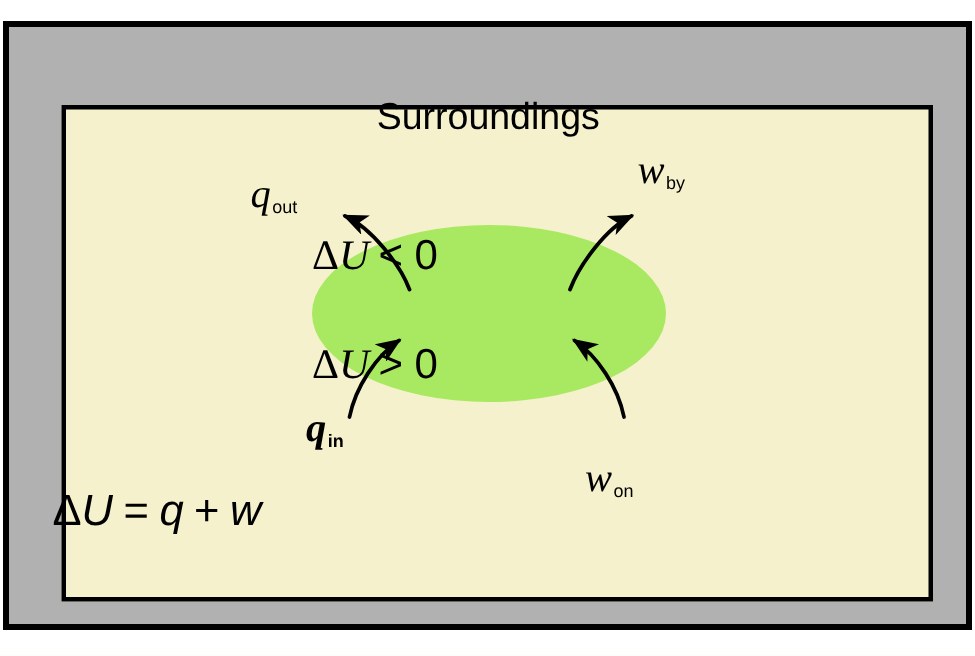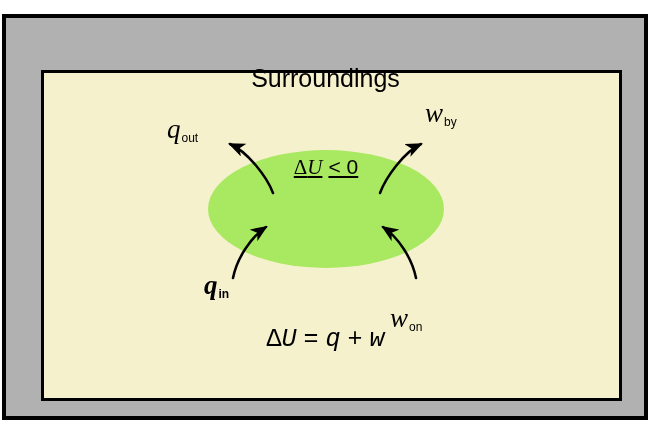--- a/index.html
+++ b/index.html
@@ -36,25 +36,23 @@
   .title-line {
     position: absolute;
     left: 35px; top: 66px; width: 581px;
     text-align: center;
     font-size: 25px;
     line-height: 1;
   }
   .ellipse-line {
     position: absolute;
     left: 208px; width: 236px;
-    text-align: center;
-    font-size: 21px;
+    font-size: 28px;
     line-height: 1;
     white-space: nowrap;
-    text-decoration: underline;
   }
   .line-du-neg { top: 156px; }
   .line-system { top: 189px; }
   .line-du-pos { top: 229px; }
   .serif { font-family: "Liberation Serif", serif; }
   .ital { font-style: italic; }
   .rel { font-family: "Liberation Sans", sans-serif; margin-left: 6px; }
   .flow-label {
     position: absolute;
     font-size: 27px;
@@ -69,24 +67,24 @@
     vertical-align: -4px;
     margin-left: 1px;
   }
   .label-q-out { left: 167px; top: 116px; }
   .label-w-by  { left: 425px; top: 100px; }
   .label-q-in  { left: 204px; top: 272px; font-weight: bold; }
   .label-w-on  { left: 390px; top: 269px; margin-top: 36px; }
   .equation {
     position: absolute;
     left: 35px; top: 327px; width: 581px;
-    text-align: center;
-    font-size: 25px;
+    text-align: left;
+    font-size: 29px;
     line-height: 1;
-    font-family: Liberation Mono, monospace;
+    font-family: Liberation Sans, sans-serif;
     white-space: nowrap;
   }
   .equation .op { margin: 0 7px; }
 </style>
 </head>
 <body>
 
 <div id="canvas">
 
   <div class="frame">
@@ -107,20 +105,23 @@
     <path d="M416,278 C412,258 398,237 383,227" fill="none" stroke="#000" stroke-width="2.5" stroke-linecap="round" marker-end="url(#ah)"></path>
   </svg>
 
   <div class="title-line">Surroundings</div>
 
   <div class="ellipse-line line-du-neg">
     <span class="serif">Δ</span><span class="serif ital">U</span><span class="rel">&lt; 0</span>
   </div>
 
 
+  <div class="ellipse-line line-du-pos">
+    <span class="serif">Δ</span><span class="serif ital">U</span><span class="rel">&gt; 0</span>
+  </div>
 
   <div class="flow-label label-q-out">
     <span class="sym">q</span><span class="sub">out</span>
   </div>
 
   <div class="flow-label label-w-by">
     <span class="sym">w</span><span class="sub">by</span>
   </div>
 
   <div class="flow-label label-q-in">

